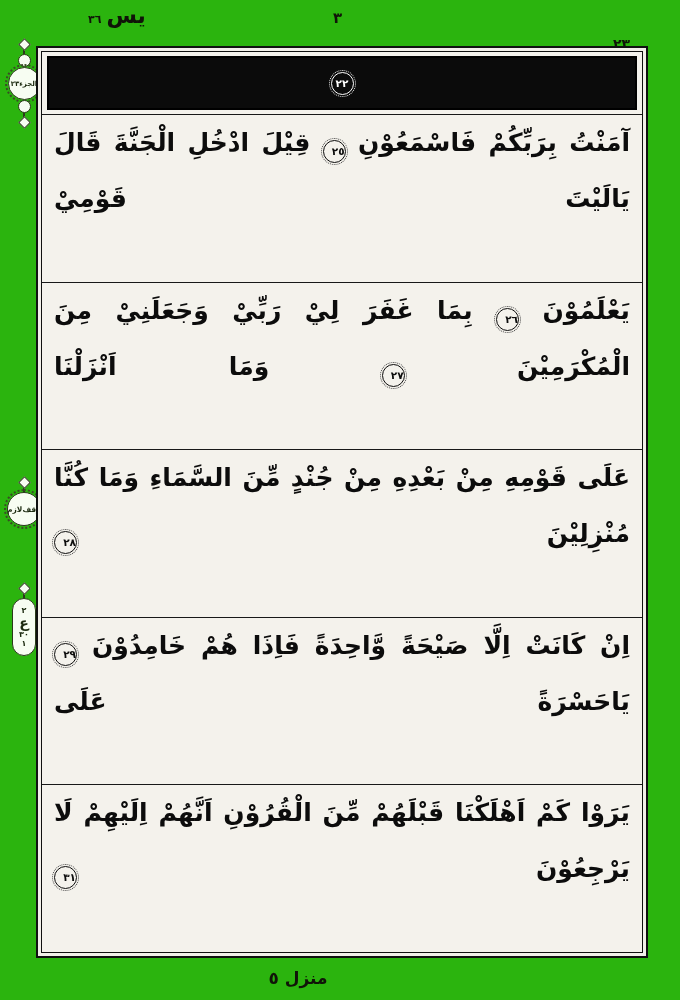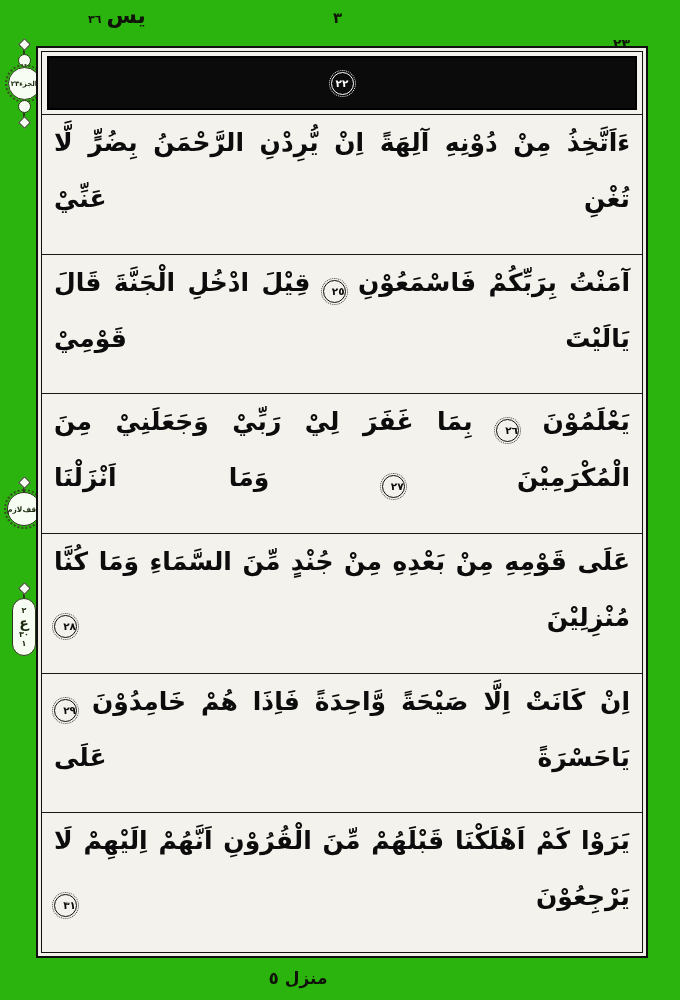--- a/index.html
+++ b/index.html
@@ -131,21 +131,20 @@
 </div>
 
 <div class="frame">
   <div class="frame-inner">
     <div class="hl-wrap">
       <div class="hl-box">
           <span class="ayah-marker">٢٢</span> 
         </div>
     </div>
     <div class="lines">
-        <div class="line"><span>ءَاَتَّخِذُ مِنْ دُوْنِهِ آلِهَةً اِنْ يُّرِدْنِ الرَّحْمَنُ بِضُرٍّ لَّا تُغْنِ عَنِّيْ</span> </div>
         <div class="line"><span>آمَنْتُ بِرَبِّكُمْ فَاسْمَعُوْنِ</span> <span class="ayah-marker">٢٥</span> <span>قِيْلَ ادْخُلِ الْجَنَّةَ قَالَ يَالَيْتَ قَوْمِيْ</span> </div>
         <div class="line"><span>يَعْلَمُوْنَ</span> <span class="ayah-marker">٢٦</span> <span>بِمَا غَفَرَ لِيْ رَبِّيْ وَجَعَلَنِيْ مِنَ الْمُكْرَمِيْنَ</span> <span class="ayah-marker">٢٧</span> <span>وَمَا اَنْزَلْنَا</span> </div>
         <div class="line"><span>عَلَى قَوْمِهِ مِنْ بَعْدِهِ مِنْ جُنْدٍ مِّنَ السَّمَاءِ وَمَا كُنَّا مُنْزِلِيْنَ</span> <span class="ayah-marker">٢٨</span> </div>
         <div class="line"><span>اِنْ كَانَتْ اِلَّا صَيْحَةً وَّاحِدَةً فَاِذَا هُمْ خَامِدُوْنَ</span> <span class="ayah-marker">٢٩</span> <span>يَاحَسْرَةً عَلَى</span> </div>
         <div class="line"><span>يَرَوْا كَمْ اَهْلَكْنَا قَبْلَهُمْ مِّنَ الْقُرُوْنِ اَنَّهُمْ اِلَيْهِمْ لَا يَرْجِعُوْنَ</span> <span class="ayah-marker">٣١</span> </div>
       </div>
   </div>
 </div>
 
 <div class="footer">منزل ٥</div>

